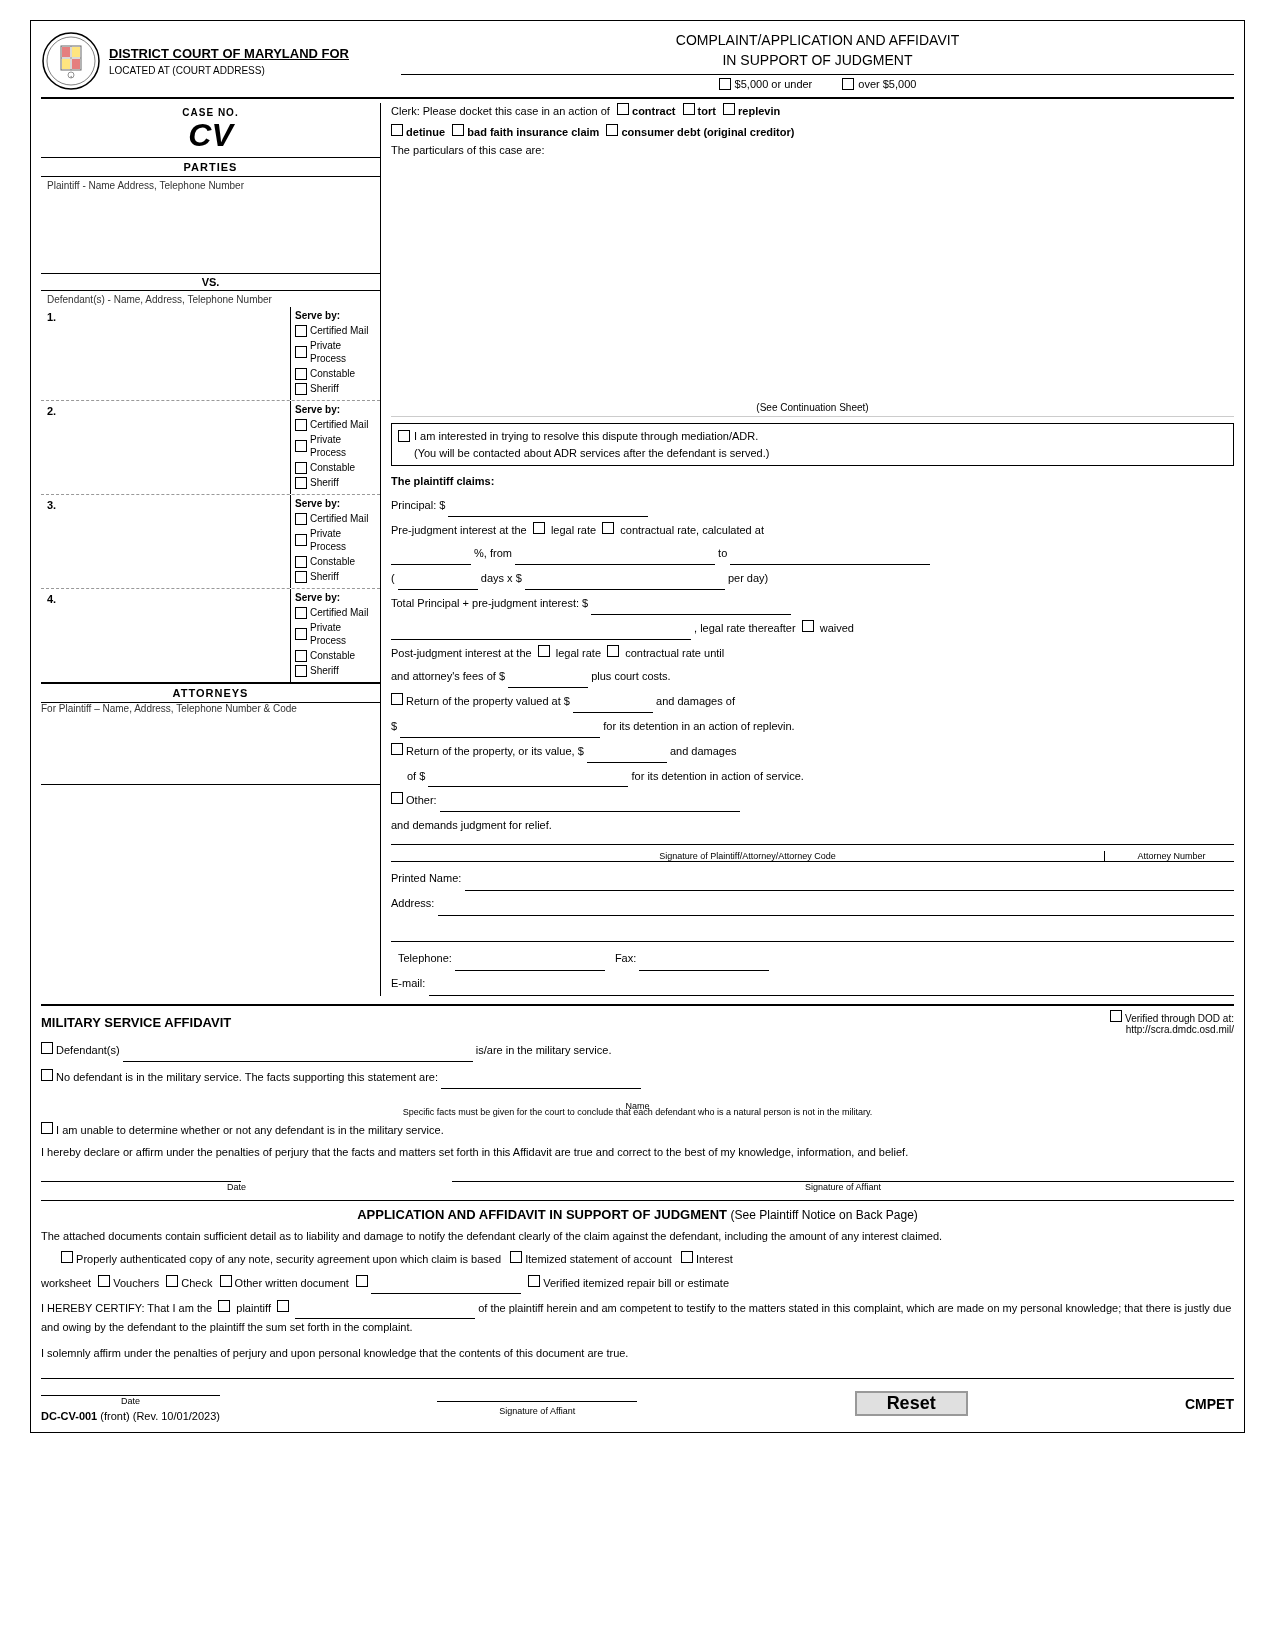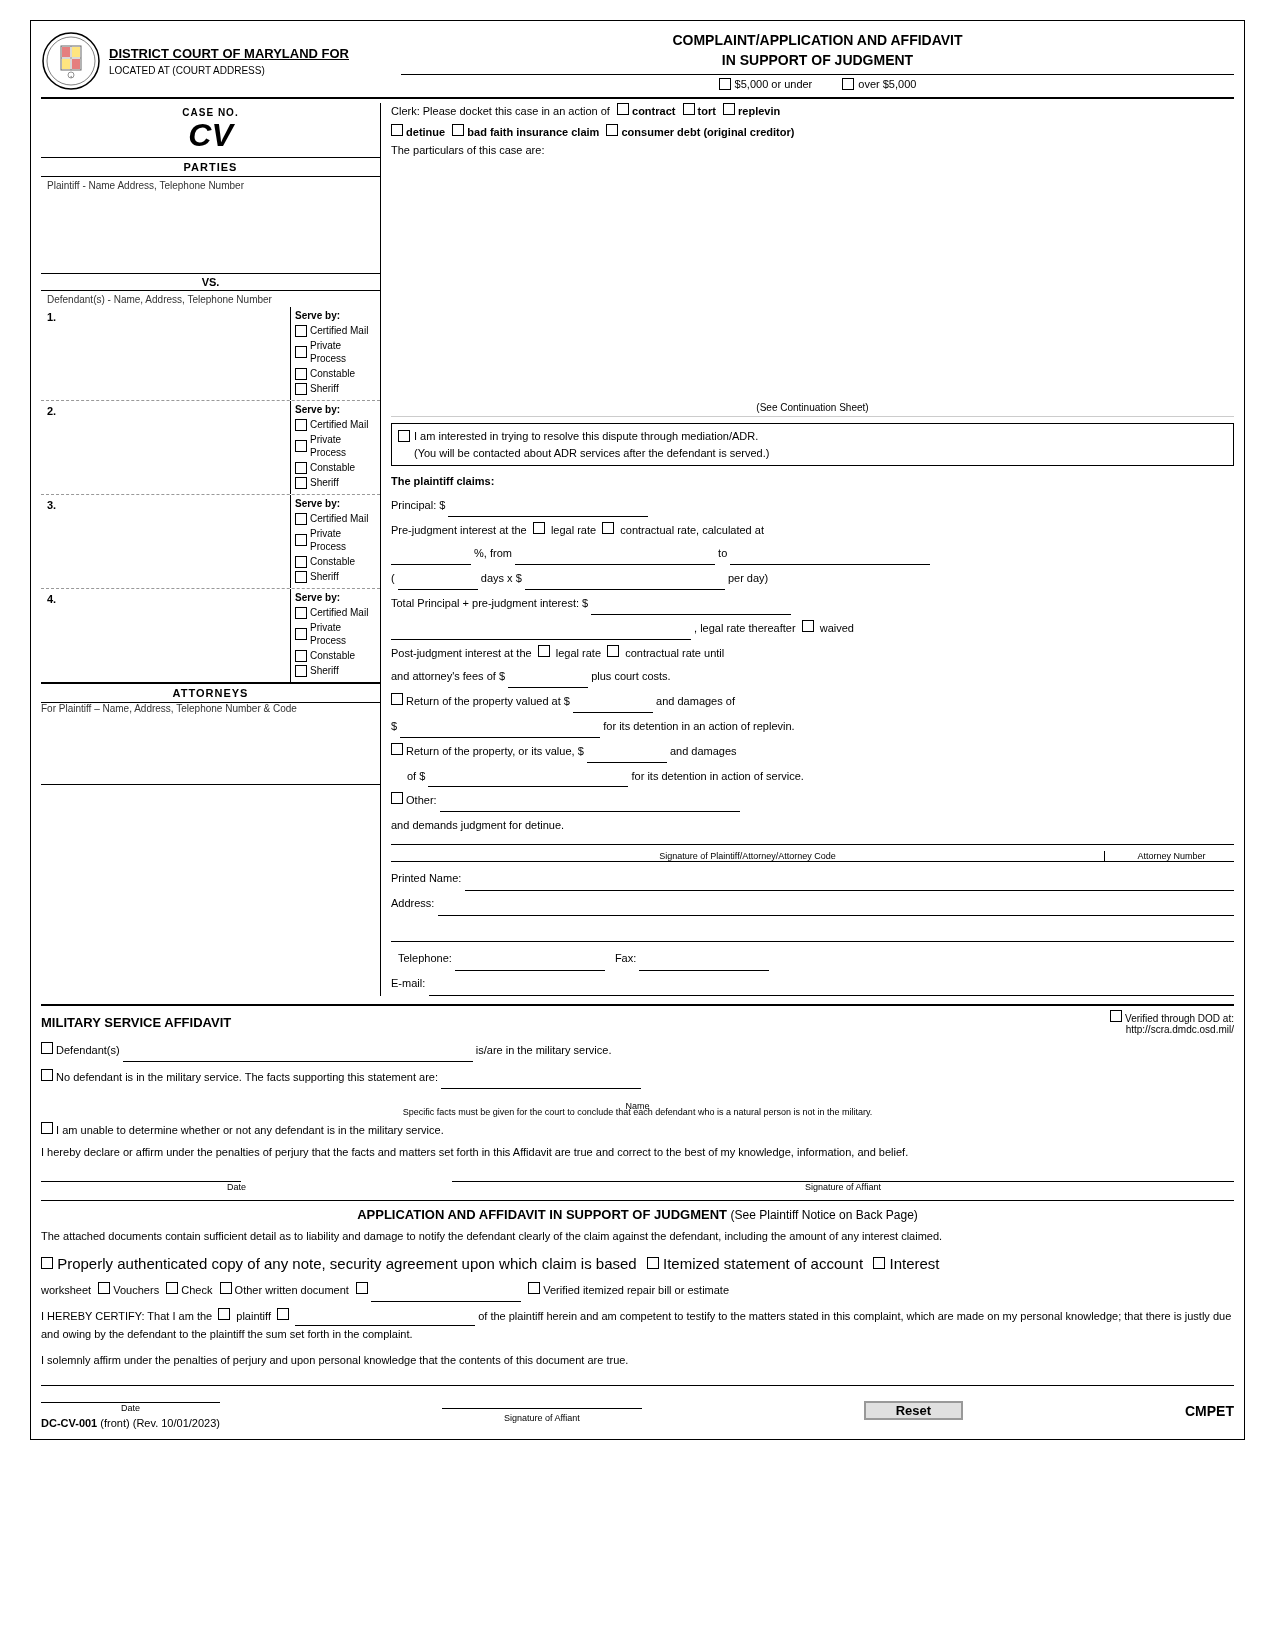--- a/index.html
+++ b/index.html
@@ -51,21 +51,21 @@
       font-size: 10px;
       margin-top: 2px;
     }
     .header-right {
       flex: 1;
       padding-left: 20px;
       text-align: center;
     }
     .complaint-title {
       font-size: 14px;
-      font-weight: bold;
+      font-weight: normal;
       text-align: center;
       line-height: 1.4;
     }
     .judgment-options {
       display: flex;
       justify-content: center;
       gap: 30px;
       margin-top: 4px;
       font-size: 11px;
       border-top: 1px solid #000;
@@ -297,21 +297,21 @@
       border-top: 1px solid #000;
       padding-top: 6px;
     }
     .footer-left {
       font-size: 11px;
     }
     .reset-btn {
       background: #e0e0e0;
       border: 2px solid #999;
       padding: 0 30px;
-      font-size: 13px;
+      font-size: 18px;
       font-weight: bold;
       cursor: pointer;
     }
     .footer-right {
       font-size: 14px;
       font-weight: bold;
     }
     .left-right-wrapper {
       display: flex;
     }
@@ -604,21 +604,21 @@
         <p style="padding-left:16px;">
           <span>of $</span>
           <span class="underline-field-long">&nbsp;</span>
           <span>for its detention in action of service.</span>
         </p>
         <p>
           <span class="cb"></span>
           <span>Other:</span>
           <span class="underline-field-full">&nbsp;</span>
         </p>
-        <p>and demands judgment for detinue.</p>
+        <p>and demands judgment for relief.</p>
       </div>
 
       <div class="sig-section">
         <div style="display:flex;justify-content:space-between;border-bottom:1px solid #000;margin-top:6px;">
           <div style="flex:1;font-size:9px;text-align:center;">Signature of Plaintiff/Attorney/Attorney Code</div>
           <div style="width:130px;font-size:9px;text-align:center;border-left:1px solid #000;padding-left:4px;">Attorney Number</div>
         </div>
         <div style="font-size:11px;line-height:2.2;margin-top:4px;">
           <div style="display:flex;gap:4px;align-items:baseline;">
             <span>Printed Name:</span>
@@ -692,21 +692,21 @@
     </div>
   </div>
 
   <div class="bottom-section">
     <div class="application-title">
       <strong>APPLICATION AND AFFIDAVIT IN SUPPORT OF JUDGMENT</strong>
       <span style="font-weight:normal;font-size:12px;">(See Plaintiff Notice on Back Page)</span>
     </div>
     <div class="bottom-text">The attached documents contain sufficient detail as to liability and damage to notify the defendant clearly of the claim against the defendant, including the amount of any interest claimed.</div>
 
-    <div style="font-size:15px;line-height:1.8;margin-bottom:4px;">
+    <div style="font-size:11px;line-height:1.8;margin-bottom:4px;margin-left:20px;">
       <span class="cb"></span>
       <span>Properly authenticated copy of any note, security agreement upon which claim is based</span>
       <span class="cb" style="margin-left:6px;"></span>
       <span>Itemized statement of account</span>
       <span class="cb" style="margin-left:6px;"></span>
       <span>Interest</span>
     </div>
     <div style="font-size:11px;line-height:1.8;margin-bottom:6px;">
       <span>worksheet</span>
       <span class="cb" style="margin-left:4px;"></span>

